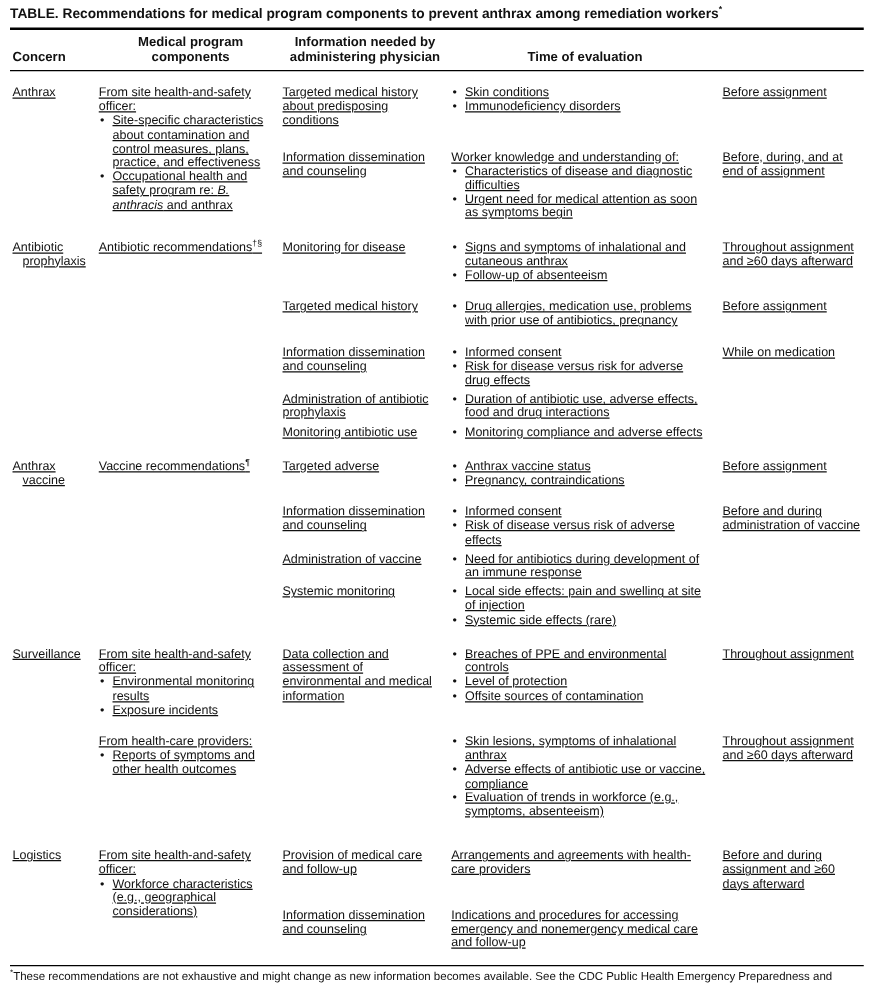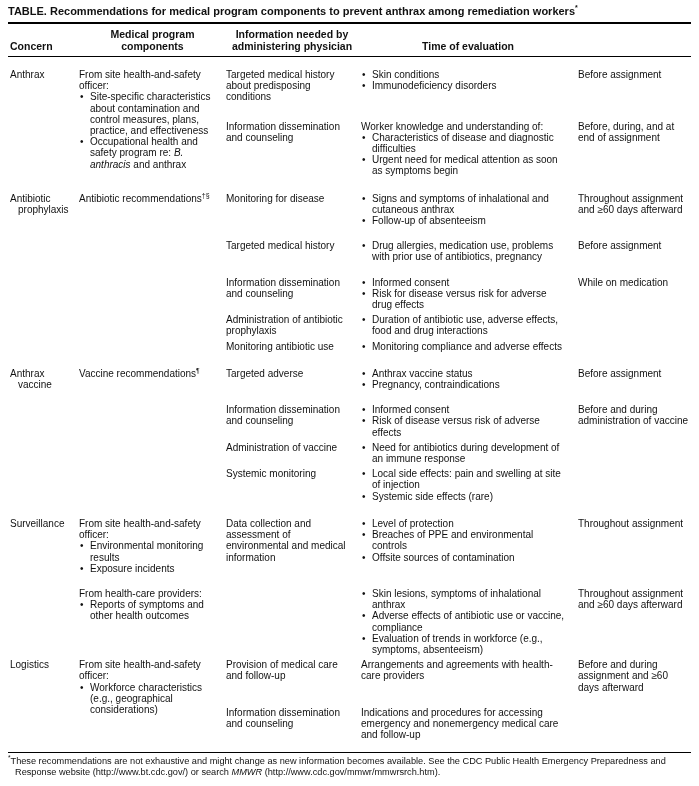--- a/index.html
+++ b/index.html
@@ -38,20 +38,21 @@
     border-bottom: 1.5px solid #000;
   }
   .th { text-align: center; padding: 0 4px; }
   .th-concern { text-align: left; padding-left: 2px; }
 
   .rowgrid {
     display: grid;
     grid-template-columns: 71px 147px 132px 220px 113px;
     align-items: start;
     margin-top: 12px;
+    text-decoration: underline;
   }
   .cell { padding-right: 9px; }
   .concern-cell { padding-left: 10px; text-indent: -8px; }
   .content-cell { padding-left: 3px; }
   .time-cell { padding-right: 0; }
 
   .blist { list-style: none; margin: 0; padding: 0; }
   .blist li { position: relative; padding-left: 11px; }
   .blist li::before { content: "\2022"; position: absolute; left: 1px; }
 
@@ -210,38 +211,38 @@
       <div>From health-care providers:</div>
       <ul class="blist">
         <li>Reports of symptoms and other health outcomes</li>
       </ul>
     </div>
 
     <div class="cell" style="grid-column:3;grid-row:1 / span 2">Data collection and assessment of environmental and medical information</div>
 
     <div class="cell content-cell" style="grid-column:4;grid-row:1">
       <ul class="blist">
+        <li>Breaches of PPE and environmental controls</li>
         <li>Level of protection</li>
-        <li>Breaches of PPE and environmental controls</li>
         <li>Offsite sources of contamination</li>
       </ul>
     </div>
     <div class="cell time-cell" style="grid-column:5;grid-row:1">Throughout assignment</div>
 
     <div class="cell content-cell g14" style="grid-column:4;grid-row:2">
       <ul class="blist">
         <li>Skin lesions, symptoms of inhalational anthrax</li>
         <li>Adverse effects of antibiotic use or vaccine, compliance</li>
         <li>Evaluation of trends in workforce (e.g., symptoms, absenteeism)</li>
       </ul>
     </div>
     <div class="cell time-cell g14" style="grid-column:5;grid-row:2">Throughout assignment and ≥60 days afterward</div>
   </section>
 
-  <section class="rowgrid" style="margin-top:4px">
+  <section class="rowgrid" style="margin-top:24px">
     <div class="cell concern-cell" style="grid-column:1;grid-row:1 / span 2">Logistics</div>
     <div class="cell" style="grid-column:2;grid-row:1 / span 2">
       <div>From site health-and-safety officer:</div>
       <ul class="blist">
         <li>Workforce characteristics (e.g., geographical considerations)</li>
       </ul>
     </div>
 
     <div class="cell" style="grid-column:3;grid-row:1">Provision of medical care and follow-up</div>
     <div class="cell content-cell" style="grid-column:4;grid-row:1">Arrangements and agreements with health-care providers</div>

